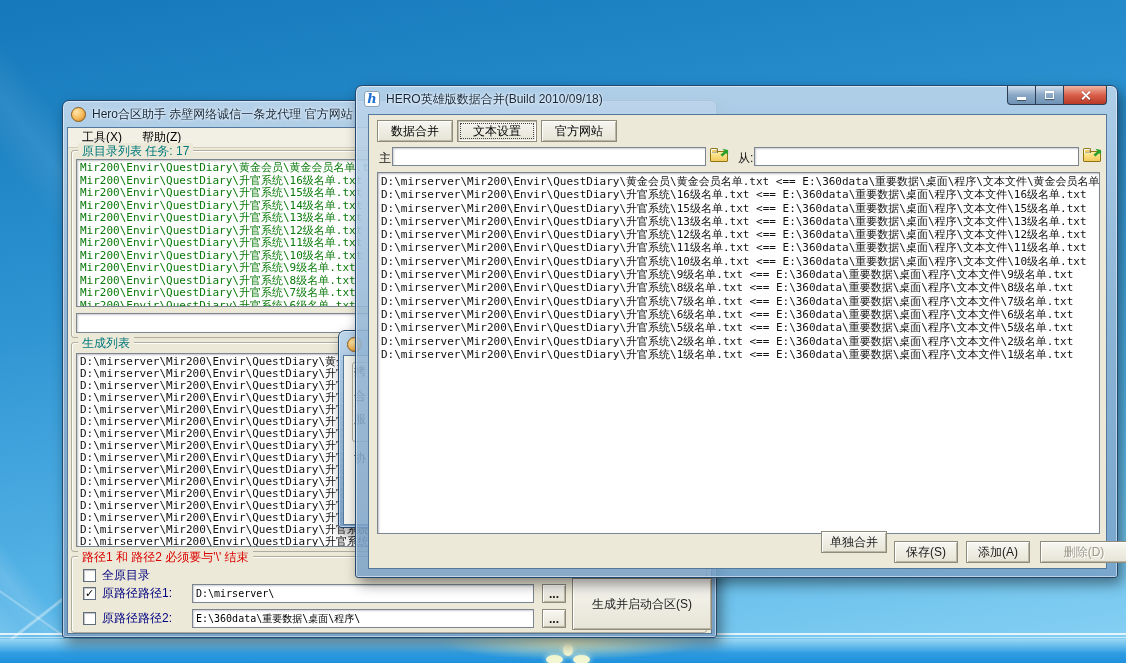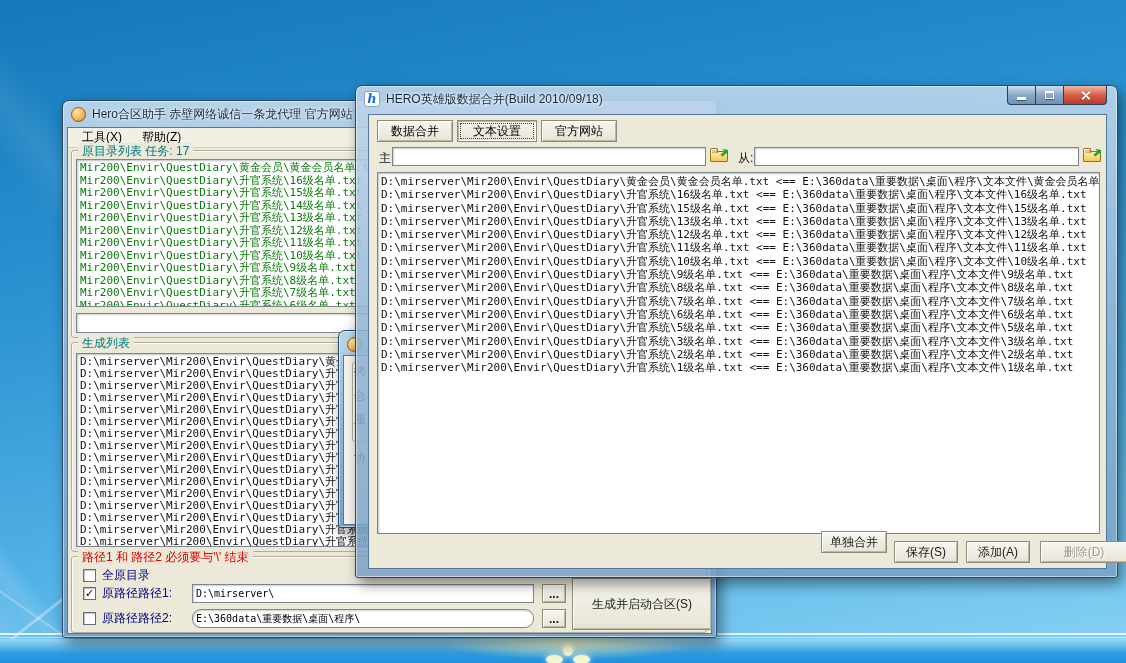--- a/index.html
+++ b/index.html
@@ -75,21 +75,21 @@
   #src-filter { left:4px; top:162px; width:626px; height:20px; }
   #gen-grp  { left:3px;  top:214px; width:636px; height:210px; }
   #gen-list { left:4px;  top:10px;  width:626px; height:194px; color:#111; }
   #gen-list .row { line-height:12px; }
   #path-grp { left:3px;  top:428px; width:636px; height:77px; }
   #cb-all   { left:11px; top:10px; }
   #row-p1   { left:11px; top:28px; }
   #row-p2   { left:11px; top:53px; }
   .cb-label-w { width:86px; }
   #path1-in { left:120px; top:27px; width:342px; height:19px; }
-  #path2-in { left:120px; top:52px; width:342px; height:19px;border-radius:9px; }
+  #path2-in { left:120px; top:52px; width:342px; height:19px; }
   #browse1  { left:470px; top:27px; width:24px; height:19px; font-weight:bold; }
   #browse2  { left:470px; top:52px; width:24px; height:19px; font-weight:bold; }
   #gen-run-btn { left:504px; top:450px; width:140px; height:52px; z-index:2; }
 
   
   #mid-win { left:338px; top:330px; width:372px; height:198px; z-index:2; }
   #mid-client { left:4px; top:24px; width:364px; height:170px; background:#f4f3ec; }
   #mid-grp { left:8px; top:6px; width:120px; height:80px; }
   .frag { position:absolute; left:10px; font-size:12px; color:#222; }
 
@@ -265,21 +265,20 @@
         <div class="row">D:\mirserver\Mir200\Envir\QuestDiary\升官系统\15级名单.txt &lt;== E:\360data\重要数据\桌面\程序\文本文件\15级名单.txt</div>
         <div class="row">D:\mirserver\Mir200\Envir\QuestDiary\升官系统\13级名单.txt &lt;== E:\360data\重要数据\桌面\程序\文本文件\13级名单.txt</div>
         <div class="row">D:\mirserver\Mir200\Envir\QuestDiary\升官系统\12级名单.txt &lt;== E:\360data\重要数据\桌面\程序\文本文件\12级名单.txt</div>
         <div class="row">D:\mirserver\Mir200\Envir\QuestDiary\升官系统\11级名单.txt &lt;== E:\360data\重要数据\桌面\程序\文本文件\11级名单.txt</div>
         <div class="row">D:\mirserver\Mir200\Envir\QuestDiary\升官系统\10级名单.txt &lt;== E:\360data\重要数据\桌面\程序\文本文件\10级名单.txt</div>
         <div class="row">D:\mirserver\Mir200\Envir\QuestDiary\升官系统\9级名单.txt &lt;== E:\360data\重要数据\桌面\程序\文本文件\9级名单.txt</div>
         <div class="row">D:\mirserver\Mir200\Envir\QuestDiary\升官系统\8级名单.txt &lt;== E:\360data\重要数据\桌面\程序\文本文件\8级名单.txt</div>
         <div class="row">D:\mirserver\Mir200\Envir\QuestDiary\升官系统\7级名单.txt &lt;== E:\360data\重要数据\桌面\程序\文本文件\7级名单.txt</div>
         <div class="row">D:\mirserver\Mir200\Envir\QuestDiary\升官系统\6级名单.txt &lt;== E:\360data\重要数据\桌面\程序\文本文件\6级名单.txt</div>
         <div class="row">D:\mirserver\Mir200\Envir\QuestDiary\升官系统\5级名单.txt &lt;== E:\360data\重要数据\桌面\程序\文本文件\5级名单.txt</div>
-        <div class="row">D:\mirserver\Mir200\Envir\QuestDiary\升官系统\3级名单.txt &lt;== E:\360data\重要数据\桌面\程序\文本文件\3级名单.txt</div>
         <div class="row">D:\mirserver\Mir200\Envir\QuestDiary\升官系统\2级名单.txt &lt;== E:\360data\重要数据\桌面\程序\文本文件\2级名单.txt</div>
         <div class="row">D:\mirserver\Mir200\Envir\QuestDiary\升官系统\1级名单.txt &lt;== E:\360data\重要数据\桌面\程序\文本文件\1级名单.txt</div>
       </div>
 
     <div id="btn-merge-one" class="btn">单独合并</div>
     <div id="btn-save" class="btn">保存(S)</div>
     <div id="btn-add" class="btn">添加(A)</div>
     <div id="btn-del" class="btn disabled">删除(D)</div>
   </div>
 </div>

